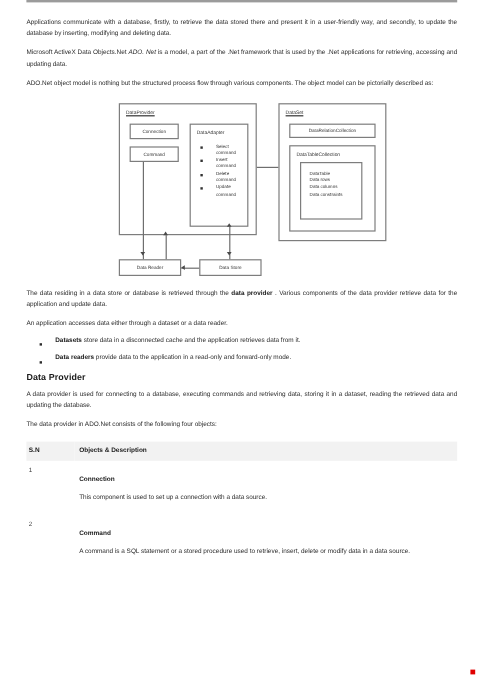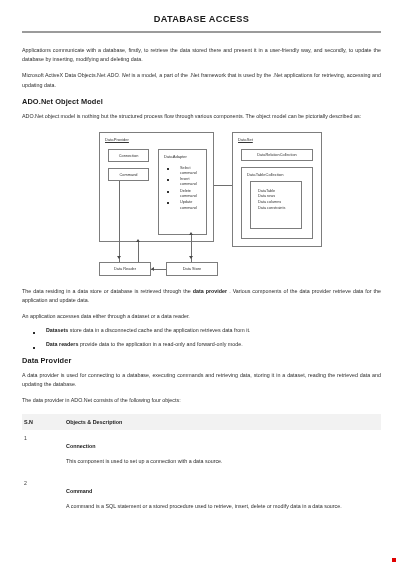--- a/index.html
+++ b/index.html
@@ -224,28 +224,26 @@
     width: 4px;
     height: 4px;
     background: #e00000;
   }
 </style>
 </head>
 <body>
 
 <div class="page">
 
-  <div class="doc-title">DATABASE ACCESS</div>
   <div class="title-rule"></div>
 
   <p class="body">Applications communicate with a database, firstly, to retrieve the data stored there and present it in a user-friendly way, and secondly, to update the database by inserting, modifying and deleting data.</p>
 
   <p class="body nojust"><span>Microsoft ActiveX Data Objects.Net </span><em class="it">ADO. Net</em><span> is a model, a part of the .Net framework that is used by the .Net applications for retrieving, accessing and updating data.</span></p>
 
-  <h2 class="sec">ADO.Net Object Model</h2>
 
   <p class="body">ADO.Net object model is nothing but the structured process flow through various components. The object model can be pictorially described as:</p>
 
   <div class="diagram-wrap">
     <div class="diagram">
 
       <div class="dbox" style="left:7px; top:3px; width:115px; height:110px;">
         <div class="cap dlabel u">DataProvider</div>
       </div>
 

